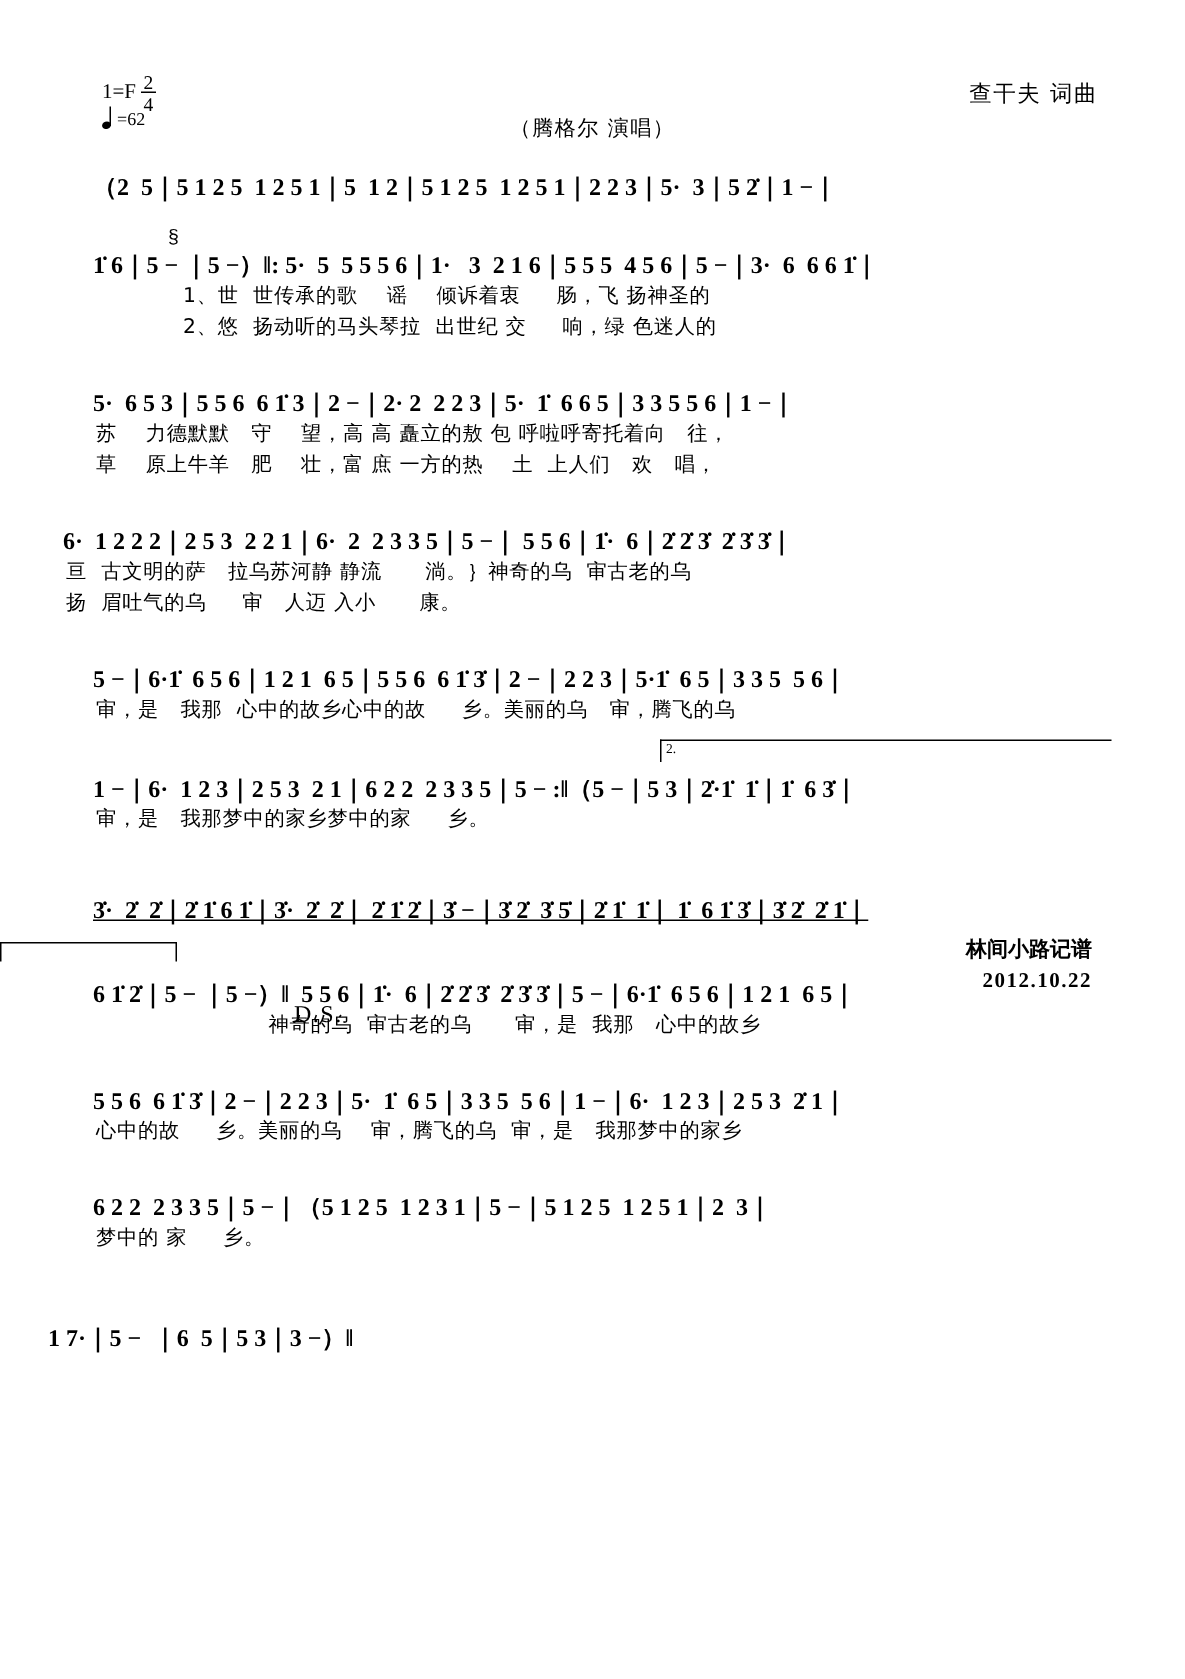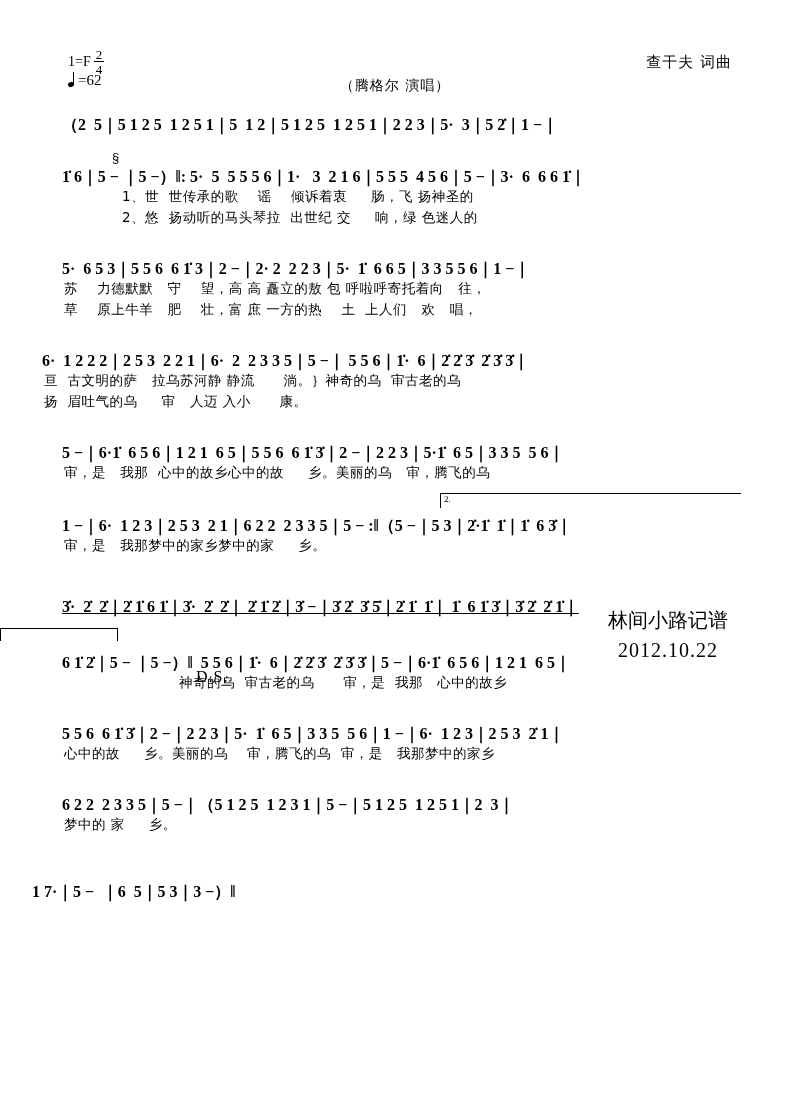--- a/index.html
+++ b/index.html
@@ -19,21 +19,21 @@
     position:absolute;left:68px;top:48px;
     font-family:"Liberation Serif","DejaVu Serif",serif;
     font-size:14px;line-height:1;
   }
   .keysig .row1{display:flex;align-items:center;gap:3px;}
   .frac{display:inline-flex;flex-direction:column;align-items:center;line-height:1;
         font-size:13px;}
   .frac .num{border-bottom:1px solid #000;padding:0 2px 0px 2px;}
   .frac .den{padding:1px 2px 0 2px;}
   .tempo{position:absolute;left:68px;top:72px;display:flex;align-items:center;
-         font-family:"Liberation Serif","DejaVu Serif",serif;font-size:15px;}
+         font-family:"Liberation Serif","DejaVu Serif",serif;font-size:12px;}
   .quarter-note{display:inline-block;position:relative;width:9px;height:14px;margin-right:1px;}
   .quarter-note .head{position:absolute;left:0;bottom:1px;width:6px;height:5px;
         background:#000;border-radius:50%;transform:rotate(-20deg);}
   .quarter-note .stem{position:absolute;left:5px;bottom:3px;width:1.4px;height:13px;background:#000;}
 
   .title{
     position:absolute;left:0;right:0;top:38px;text-align:center;
     font-size:31px;font-weight:700;letter-spacing:2px;
     font-family:"DejaVu Sans","Liberation Sans",sans-serif;
   }
@@ -56,23 +56,23 @@
     height:40px;
     white-space:pre;
   }
   .lyricline{
     font-family:"DejaVu Sans","Liberation Sans",sans-serif;
     font-size:13.5px;letter-spacing:0.5px;
     height:21px;white-space:pre;padding-left:2px;
   }
   .nrow{position:relative;}
   .credit{
-    position:absolute;right:62px;bottom:120px;text-align:center;
+    position:absolute;right:62px;bottom:120px;text-align:right;
     font-family:"DejaVu Sans","Liberation Sans",sans-serif;
-    font-size:20px;line-height:1.5;
+    font-size:14px;line-height:1.5;font-weight:bold;
   }
   .credit .date{font-family:"Liberation Serif","DejaVu Serif",serif;letter-spacing:1px;}
   .ds{
     position:absolute;left:196px;top:34px;font-size:16px;
     font-family:"Liberation Serif","DejaVu Serif",serif;letter-spacing:1px;
   }
   .ending2{
     position:absolute;left:440px;top:-4px;width:300px;height:14px;
     border-top:1.6px solid #000;border-left:1.6px solid #000;
   }

